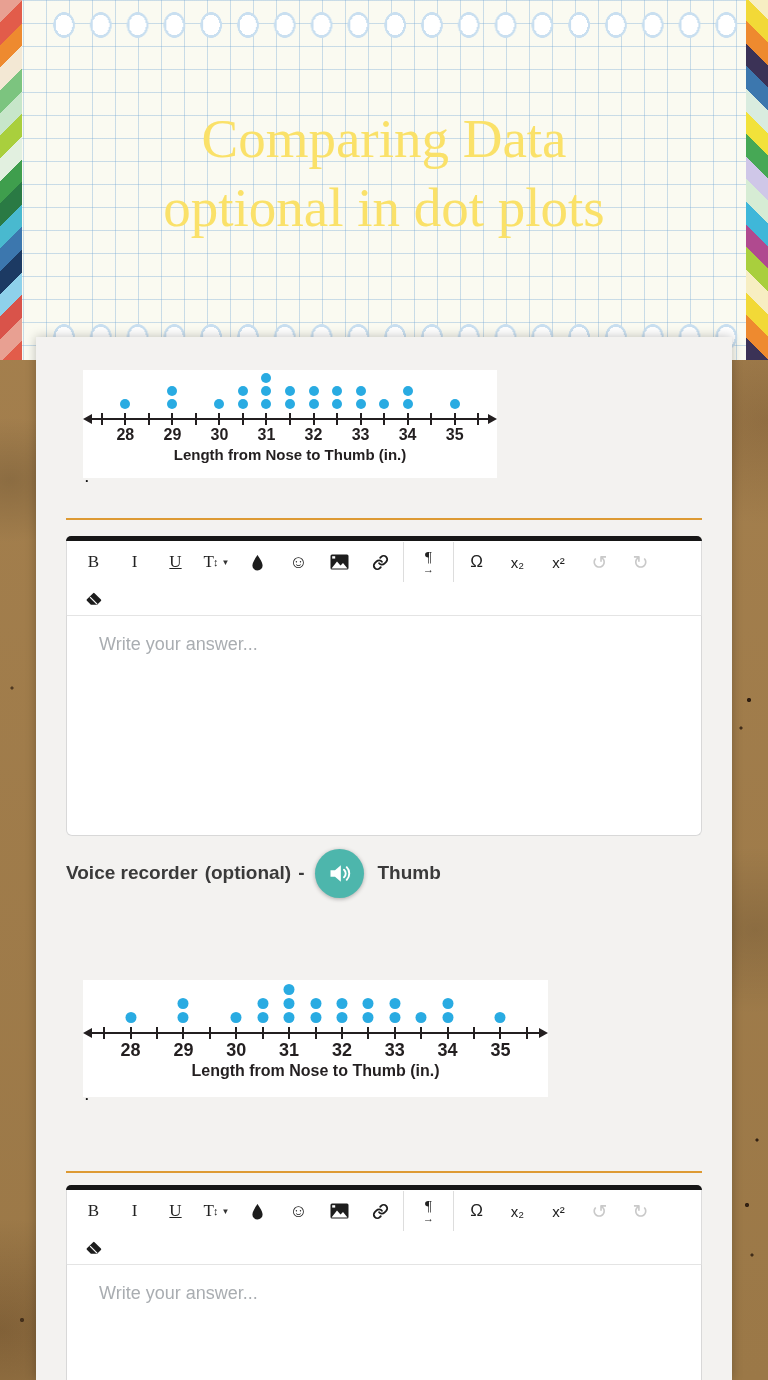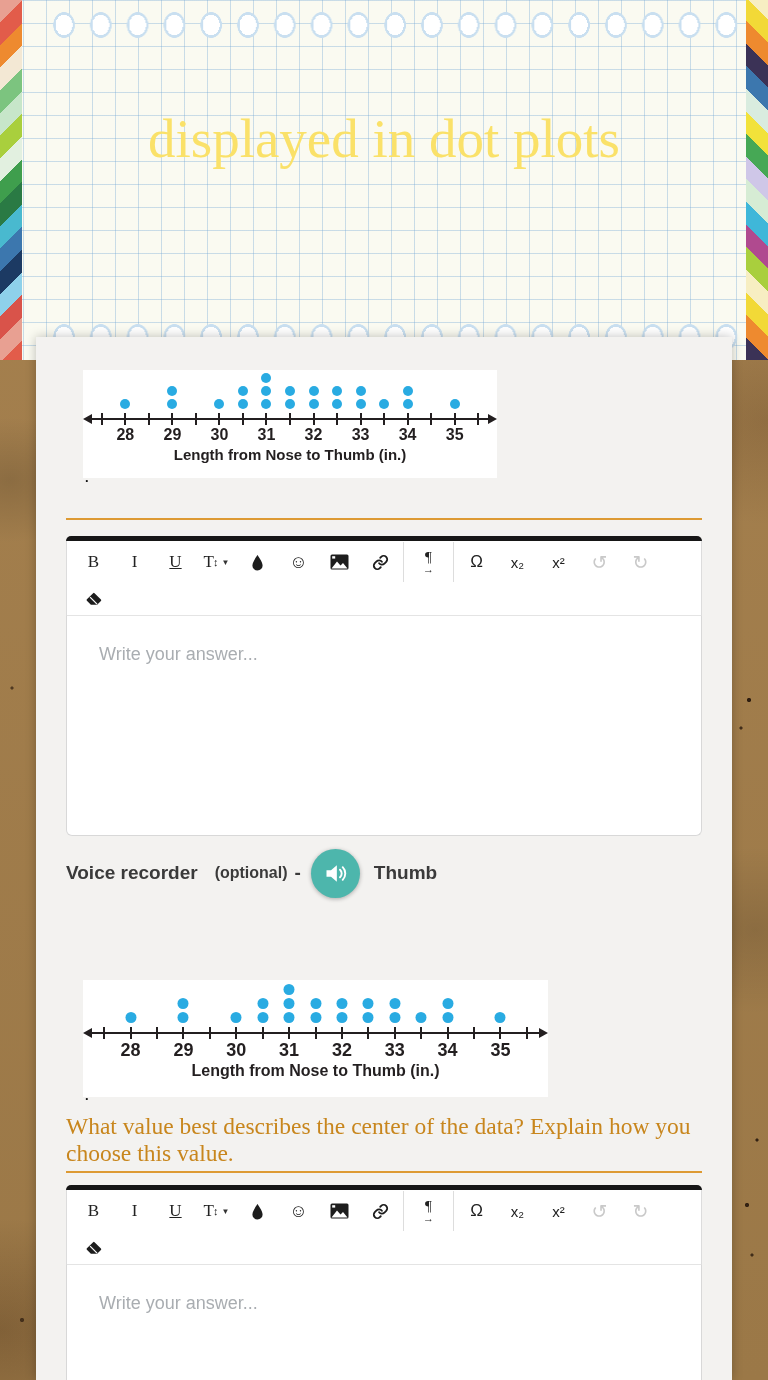--- a/index.html
+++ b/index.html
@@ -110,33 +110,33 @@
   .tb-sep{ width:1px; height:40px; background:#ddd; margin:0 2px; }
   .fontsize-caret{ font-size:8px; margin-left:3px; color:#333; }
   .updown{ font-size:11px; margin-left:-1px; }
   .para-stack{ display:flex; flex-direction:column; align-items:center; line-height:1; }
   .para-stack .p1{ font-size:15px; font-family:"Liberation Serif", serif; }
   .para-stack .p2{ font-size:11px; margin-top:-1px; font-family:"Liberation Sans", sans-serif; }
   .answer-input{
     display:block; width:100%; background:#fff; border:1px solid #d8d8d8; border-top:1px solid #e4e4e4;
     border-radius:0 0 6px 6px; resize:none; outline:none;
     font-family:"Liberation Sans", sans-serif; font-size:18px; color:#c2410c;
-    padding:28px 32px;
+    padding:18px 32px;
   }
   .answer-input::placeholder{ color:#a9adb1; }
   #answer1{ height:221px; }
   #answer2{ height:150px; }
 
   
   .recorder{
     position:absolute; left:30px; top:506px; height:60px;
     display:flex; align-items:center; color:#3a3a3a;
   }
   .recorder .lab{ font-size:19px; font-weight:bold; }
-  .recorder .opt{ font-size:16px; font-weight:bold; margin-left:17px; }
+  .recorder .opt{ font-size:19px; font-weight:bold; margin-left:7px; }
   .recorder .dash{ font-size:19px; font-weight:bold; margin:0 10px 0 7px; }
   .voice-btn{
     width:49px; height:49px; border-radius:50%; border:none; cursor:pointer;
     background:#4db6ac; display:flex; align-items:center; justify-content:center;
     box-shadow:0 1px 4px rgba(0,0,0,.3);
   }
   .recorder .voice-label{ font-size:19px; font-weight:bold; margin-left:14px; }
 
   
   .dp-line{ position:absolute; height:2px; background:#231f20; left:6px; right:6px; }
@@ -148,21 +148,22 @@
   .dp-dot{ position:absolute; border-radius:50%; transform:translateX(-50%); }
   .dp-xlabel{ position:absolute; left:0; width:100%; text-align:center; font-weight:bold; color:#231f20; font-family:"Liberation Sans", sans-serif; }
 </style>
 </head>
 <body>
 
 <div class="paper">
   <div class="holes top"></div>
   <div class="holes bottom"></div>
   <div class="sheet-title">
-    <div>displayed in dot plots</div>
+    <div>Comparing Data</div>
+    <div>optional in dot plots</div>
   </div>
   <div class="ribbon left"></div>
   <div class="ribbon right"></div>
 </div>
 
 <div class="card">
 
   <div class="plot-box" id="plot1">
       <div class="dp-line" style="top: 48px;"></div>
       <div class="dp-arrow l" style="top: 44px;"></div>
@@ -355,21 +356,20 @@
       <div class="dp-dot" style="height: 11px; width: 11px; background: rgb(41, 171, 226); left: 67.0455%; top: 31.5px;"></div>
       <div class="dp-dot" style="height: 11px; width: 11px; background: rgb(41, 171, 226); left: 67.0455%; top: 17.5px;"></div>
       <div class="dp-dot" style="height: 11px; width: 11px; background: rgb(41, 171, 226); left: 72.7273%; top: 31.5px;"></div>
       <div class="dp-dot" style="height: 11px; width: 11px; background: rgb(41, 171, 226); left: 78.4091%; top: 31.5px;"></div>
       <div class="dp-dot" style="height: 11px; width: 11px; background: rgb(41, 171, 226); left: 78.4091%; top: 17.5px;"></div>
       <div class="dp-dot" style="height: 11px; width: 11px; background: rgb(41, 171, 226); left: 89.7727%; top: 31.5px;"></div>
       <div class="dp-xlabel" style="top: 82px; font-size: 16px;">Length from Nose to Thumb (in.)</div>
     </div>
   <div class="caption-dot" id="cdot2">.</div>
 
-  <div class="question" id="q2">What value best describes the center of the data? Explain how you choose this value.</div>
   <div class="divider" id="div2"></div>
 
   <div class="editor" id="editor2">
     <div class="topbar"></div>
     <div class="toolbar">
       <div class="tb-row">
         <button class="tb-btn bd">
             <span>B</span>
           </button>
         <button class="tb-btn it">

